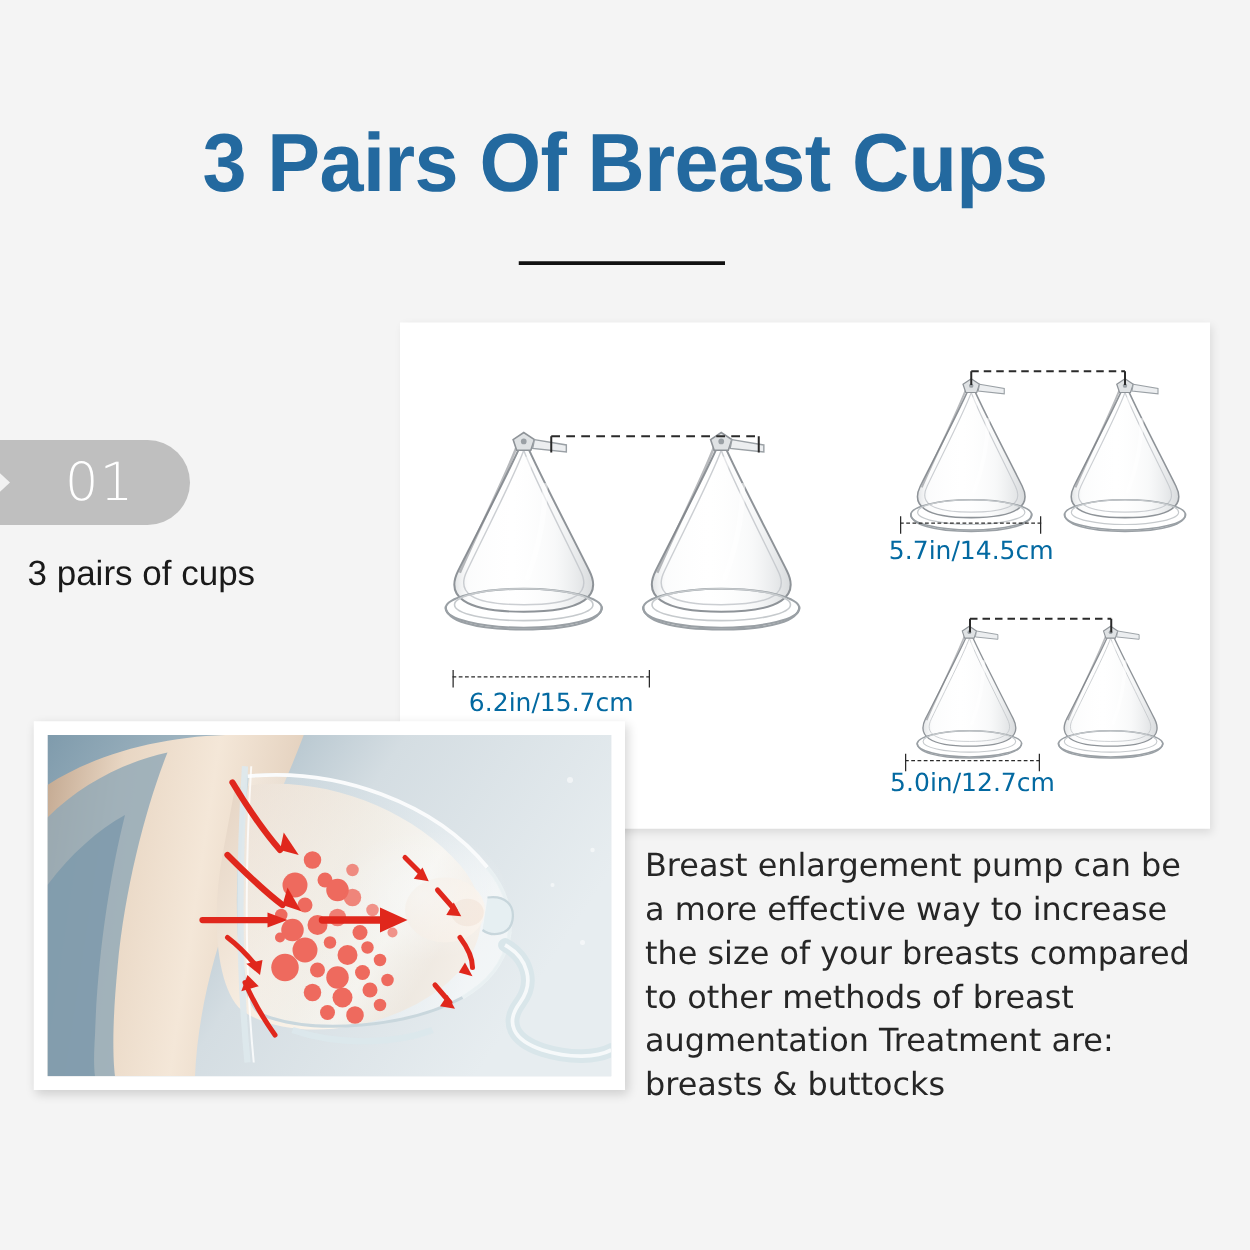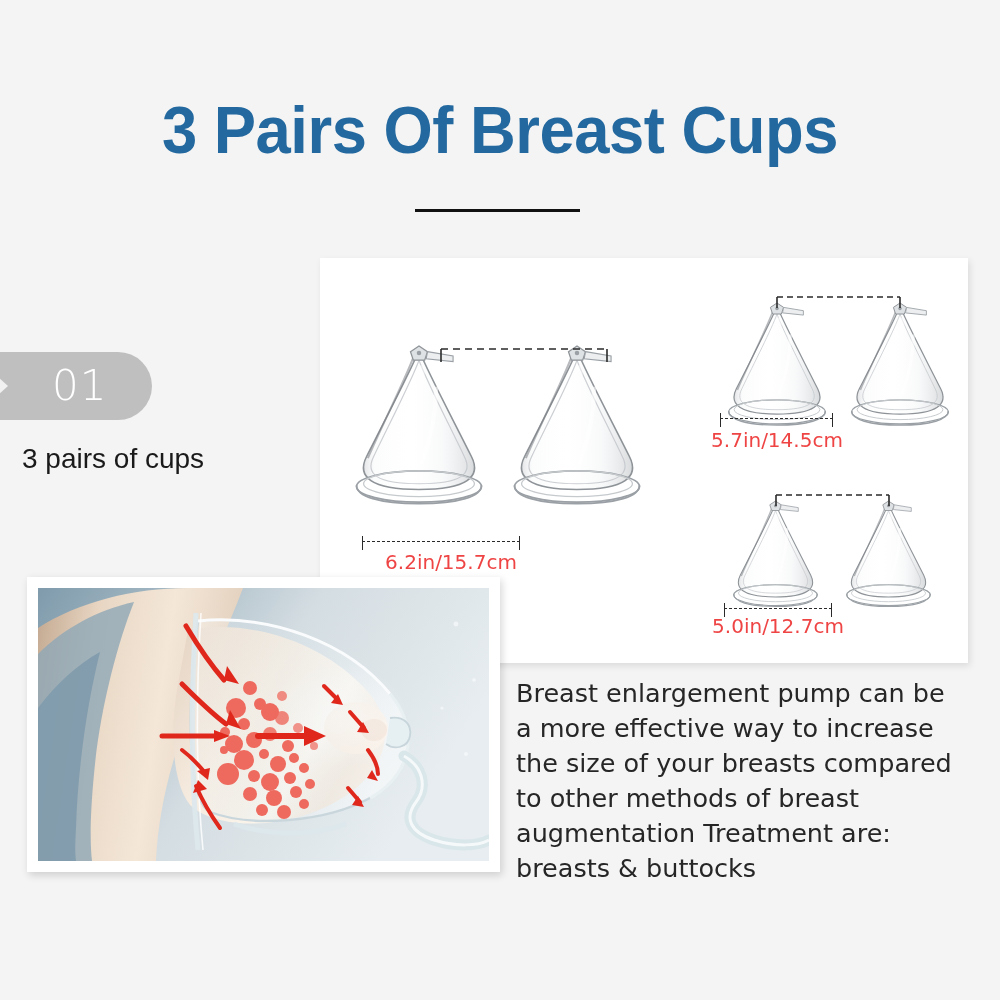--- a/index.html
+++ b/index.html
@@ -120,21 +120,21 @@
     height: 14px;
     border-left: 1.6px solid #2a2a2a;
   }
   .dimline .tick.l { left: 0; }
   .dimline .tick.r { right: 0; }
 
   .dimlabel {
     position: absolute;
     font-family: "DejaVu Sans", sans-serif;
     font-size: 20px;
-    color: #ef4444;
+    color: #0369a1;
     white-space: nowrap;
     text-align: center;
   }
 
   
   .photo-frame {
     position: absolute;
     left: 27px;
     top: 577px;
     width: 473px;
@@ -268,21 +268,21 @@
         <line x1="456" y1="237" x2="456" y2="248"></line>
         <line x1="569" y1="237" x2="569" y2="248"></line>
       </g>
     </svg>
 
     <div class="dimline" style="left:42px; top:283px; width:158px;">
       <div class="bar"></div>
         <div class="tick l"></div>
         <div class="tick r"></div>
     </div>
-    <div class="dimlabel" style="left:52px; top:292px; width:158px;">6.2in/15.7cm</div>
+    <div class="dimlabel" style="left:42px; top:292px; width:158px;">6.2in/15.7cm</div>
 
     <div class="dimline" style="left:400px; top:160px; width:113px;">
       <div class="bar"></div>
         <div class="tick l"></div>
         <div class="tick r"></div>
     </div>
     <div class="dimlabel" style="left:372px; top:170px; width:170px;">5.7in/14.5cm</div>
 
     <div class="dimline" style="left:404px; top:350px; width:108px;">
       <div class="bar"></div>

